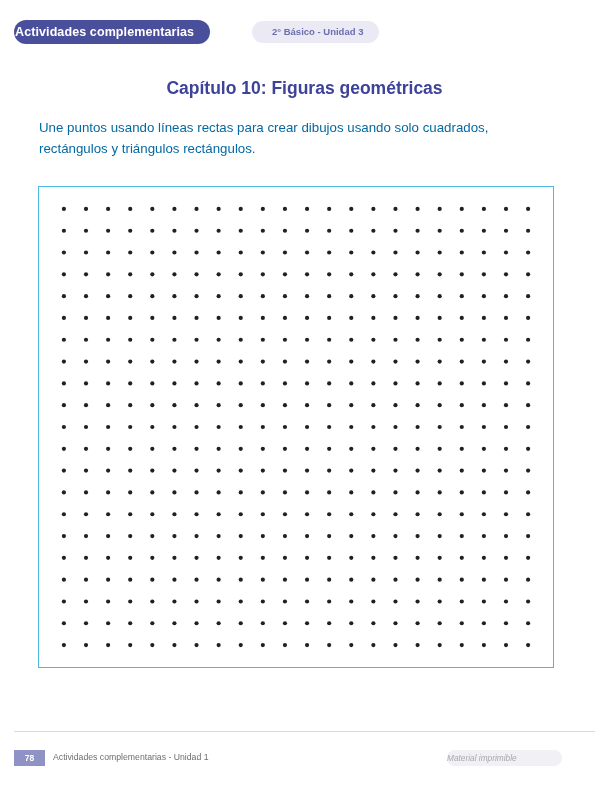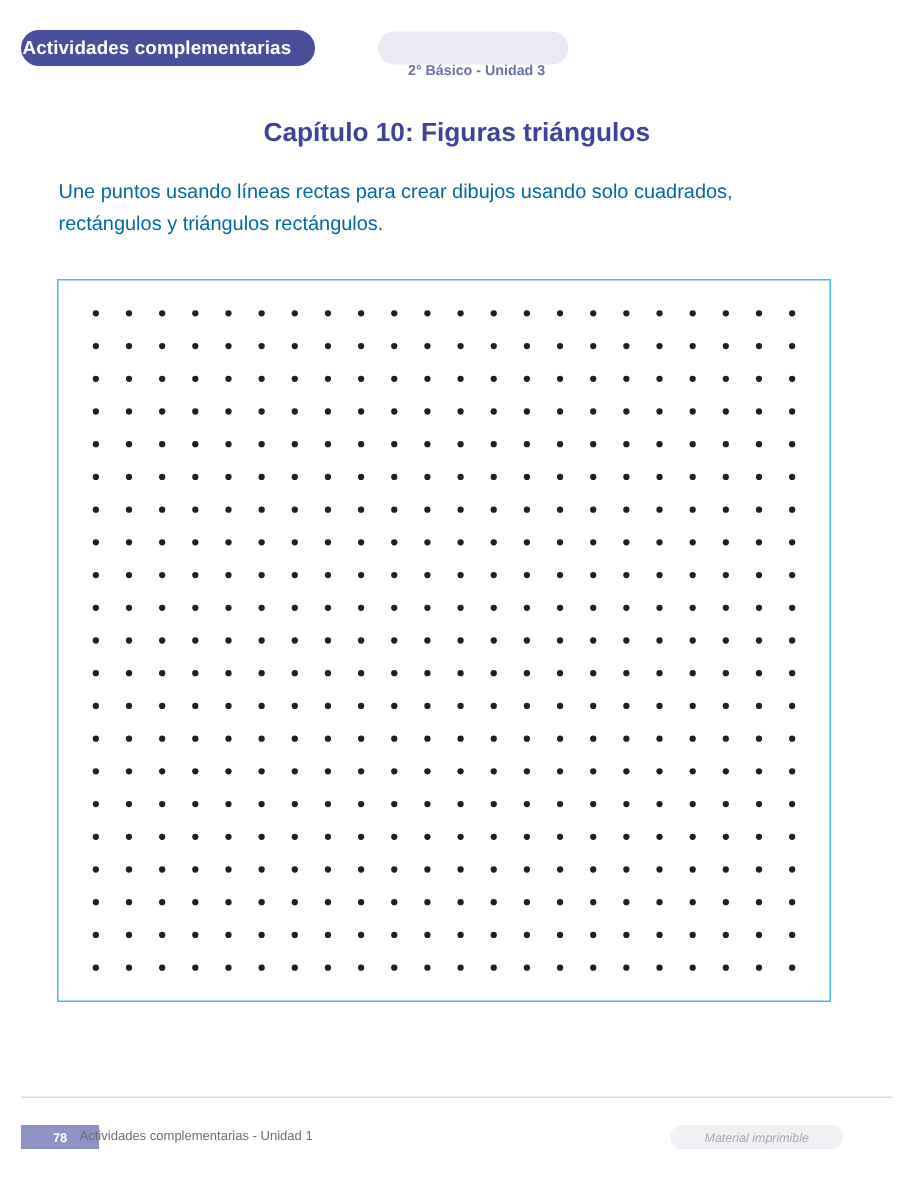--- a/index.html
+++ b/index.html
@@ -48,21 +48,21 @@
     line-height: 24px;
     white-space: nowrap;
     letter-spacing: 0.1px;
   }
 
   .tag-sub {
     position: absolute;
     left: 252px;
     top: 1px;
     height: 22px;
-    padding: 16px 16px 0 20px;
+    padding: 0 16px 0 20px;
     background: #ebe9f4;
     border-radius: 11px;
     color: #6a6fae;
     font-size: 9.5px;
     font-weight: bold;
     line-height: 22px;
     white-space: nowrap;
     z-index: -1;
   }
 
@@ -113,21 +113,21 @@
     top: 731px;
     width: 581px;
     height: 1px;
     background: #d9d9e2;
   }
 
   .page-badge {
     position: absolute;
     left: 14px;
     top: 750px;
-    width: 52px;
+    width: 31px;
     height: 16px;
     background: #8e92c4;
     color: #ffffff;
     font-size: 8.5px;
     font-weight: bold;
     line-height: 16px;
     text-align: center;
   }
 
   .footer-text {
@@ -142,35 +142,35 @@
     position: absolute;
     left: 447px;
     top: 750px;
     width: 115px;
     height: 16px;
     background: #f0f0f5;
     border-radius: 8px;
     color: #a7a9ac;
     font-size: 8.3px;
     line-height: 16px;
-    text-align: center;
+    text-align: left;
     font-style: italic;
   }
 </style>
 </head>
 <body>
 
 <div class="top-rule"></div>
 
 <div class="header-row">
   <div class="tag-sub">2° Básico - Unidad 3</div>
   <div class="tag-main">Actividades complementarias</div>
 </div>
 
-<div class="chapter-title">Capítulo 10: Figuras triángulos</div>
+<div class="chapter-title">Capítulo 10: Figuras geométricas</div>
 
 <div class="instructions">Une puntos usando líneas rectas para crear dibujos usando solo cuadrados, rectángulos y triángulos rectángulos.</div>
 
 <div class="dot-panel">
   <svg class="dot-grid" id="dot-grid-svg" viewBox="0 0 516 482" preserveAspectRatio="none">
       <circle cx="25.00" cy="22.00" r="2.1" fill="#231f20"></circle>
       <circle cx="47.19" cy="22.00" r="2.1" fill="#231f20"></circle>
       <circle cx="69.38" cy="22.00" r="2.1" fill="#231f20"></circle>
       <circle cx="91.57" cy="22.00" r="2.1" fill="#231f20"></circle>
       <circle cx="113.76" cy="22.00" r="2.1" fill="#231f20"></circle>

